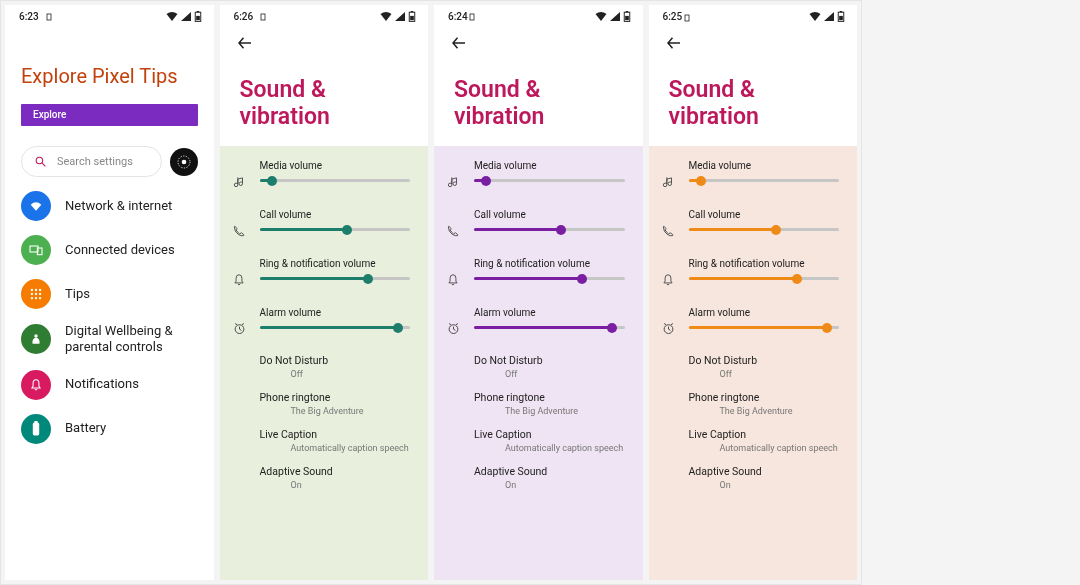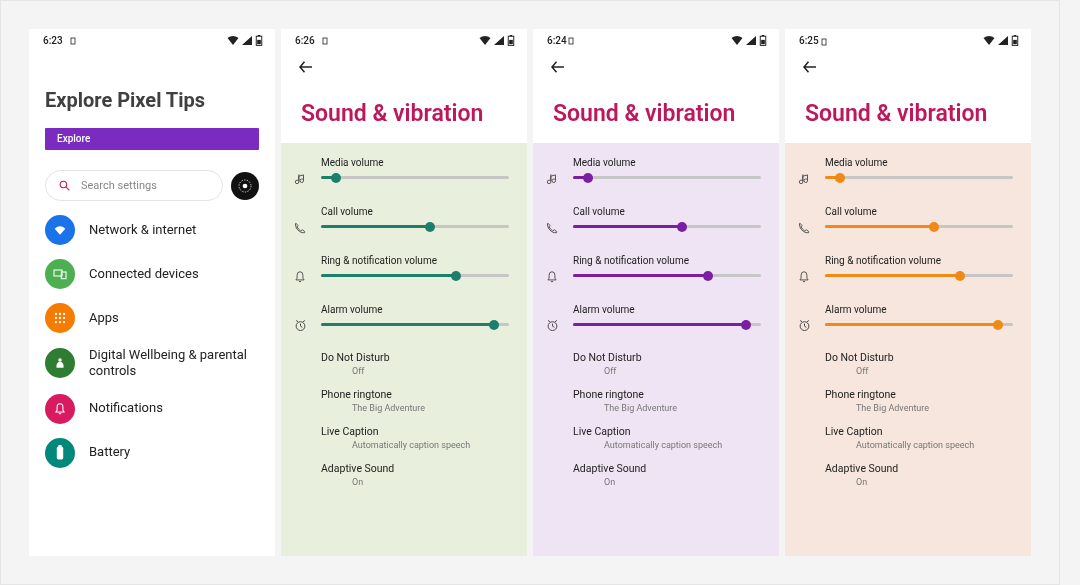--- a/index.html
+++ b/index.html
@@ -4,22 +4,22 @@
 <style>
   * { box-sizing: border-box; margin: 0; padding: 0; }
   body {
     background: #f4f4f4;
     font-family: -apple-system, BlinkMacSystemFont, "Segoe UI", Roboto, Arial, sans-serif;
     width: 1080px;
     height: 585px;
     overflow: hidden;
   }
   .stage {
-    padding: 28px;
-    width: 1060px;
+    padding: 4px;
+    width: 862px;
     height: 585px;
     display: flex;
     gap: 6px;
     background: #f4f4f4;
     border: 1px solid #e5e5e5;
   }
   .phone {
     flex: 1;
     background: #fff;
     display: flex;
@@ -35,22 +35,22 @@
     color: #222;
     padding: 6px 12px 2px 14px;
     font-weight: 500;
   }
   .status-icons { display: inline-flex; gap: 3px; align-items: center; }
   .status-icons svg { display: block; }
   
   .explore-head {
     padding: 40px 16px 6px 16px;
     font-size: 20px;
-    font-weight: 700;
-    color: #404040;
+    font-weight: 400;
+    color: #c2410c;
   }
   .explore-btn {
     margin: 10px 16px 6px 16px;
     display: inline-block;
     background: #7b2bbf;
     color: #fff;
     font-size: 10px;
     font-weight: 500;
     padding: 5px 12px 6px 12px;
     border-radius: 1px;
@@ -213,21 +213,21 @@
               <circle cx="12" cy="5" r="2" fill="#fff"></circle>
               <circle cx="19" cy="5" r="2" fill="#fff"></circle>
               <circle cx="5" cy="12" r="2" fill="#fff"></circle>
               <circle cx="12" cy="12" r="2" fill="#fff"></circle>
               <circle cx="19" cy="12" r="2" fill="#fff"></circle>
               <circle cx="5" cy="19" r="2" fill="#fff"></circle>
               <circle cx="12" cy="19" r="2" fill="#fff"></circle>
               <circle cx="19" cy="19" r="2" fill="#fff"></circle>
             </svg>
         </div>
-        <div class="label">Apps</div>
+        <div class="label">Tips</div>
       </div>
       <div class="settings-item">
         <div class="settings-icon c-green2">
           <svg width="14" height="14" viewBox="0 0 24 24">
               <circle cx="12" cy="7" r="3" fill="#fff"></circle>
               <path d="M12 10 Q7 10 6 16 L6 20 L18 20 L18 16 Q17 10 12 10 Z" fill="#fff"></path>
             </svg>
         </div>
         <div class="label">Digital Wellbeing &amp; parental controls</div>
       </div>

